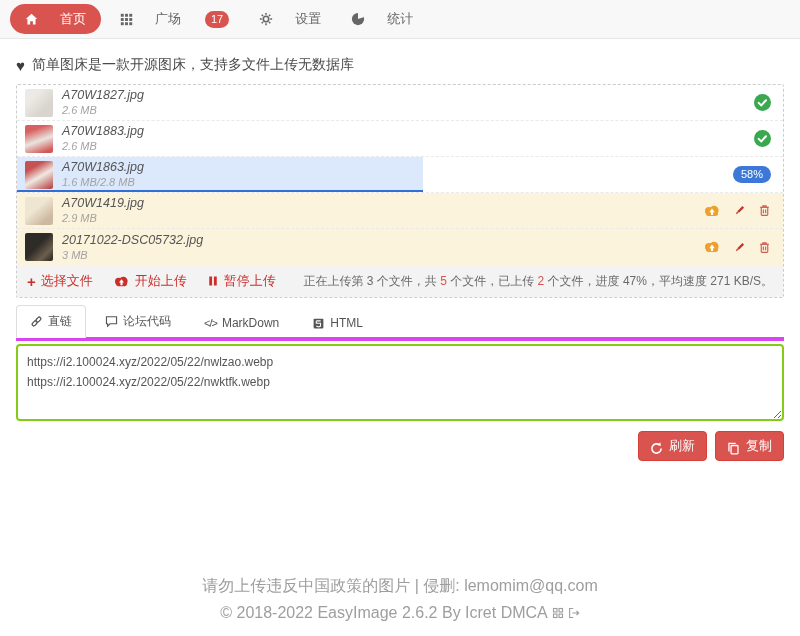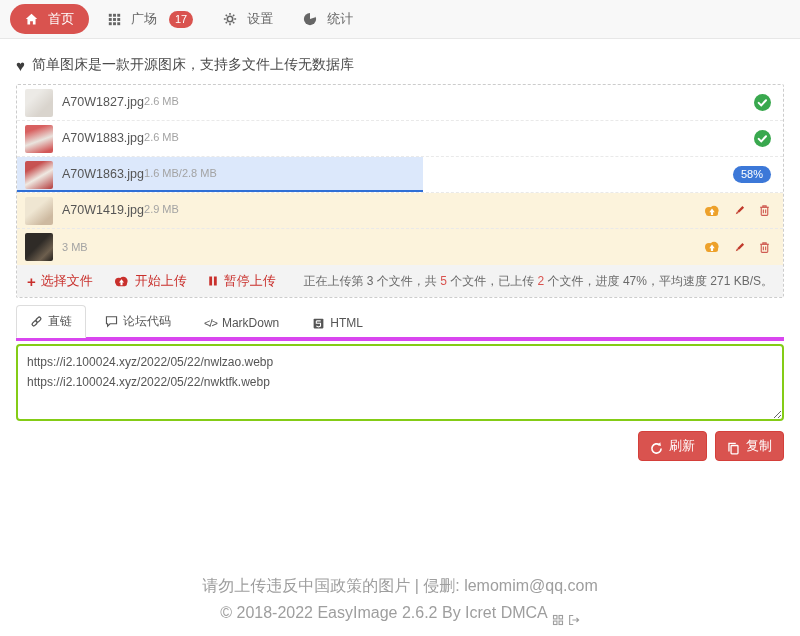--- a/index.html
+++ b/index.html
@@ -11,21 +11,21 @@
     display:flex; flex-direction:column;
     color:#444;
   }
   
   .navbar {
     flex:none; height:39px; background:#f8f8f8;
     border-bottom:1px solid #e7e7e7;
     display:flex; align-items:center; padding:0 10px; gap:8px;
   }
   .nav-item {
-    display:flex; align-items:center; gap:10px;
+    display:flex; align-items:center; gap:22px;
     font-size:13px; color:#666; padding:5px 11px; cursor:pointer; white-space:nowrap;
   }
   .nav-item.active { background:#d9534f; color:#fff; border-radius:50px; padding:6px 15px; }
   .nav-badge {
     background:#d9534f; color:#fff; font-size:11px; line-height:1;
     border-radius:9px; padding:3px 6px; margin-left:2px;
   }
   .icon { display:inline-flex; align-items:center; justify-content:center; flex:none; }
 
   
@@ -45,21 +45,21 @@
     position:absolute; left:0; top:0; bottom:0; width:53%;
     background:#dce8fb; border-bottom:2px solid #2f6fd6;
   }
   .file-row > * { position:relative; z-index:1; }
   .thumb { width:28px; height:28px; border-radius:2px; margin-right:9px; flex:none; }
   .thumb-1 { background:linear-gradient(135deg,#eceae6 30%,#d9d4cd 70%); }
   .thumb-2 { background:linear-gradient(160deg,#d86060 20%,#e9e4de 55%,#d25757 90%); }
   .thumb-3 { background:linear-gradient(150deg,#c75252 25%,#efe9e2 55%,#b94c4c 95%); }
   .thumb-4 { background:linear-gradient(140deg,#efe6d2 40%,#cdb9a0 80%); }
   .thumb-5 { background:linear-gradient(135deg,#2f2b27 45%,#6d5f4e 75%,#23201d 100%); }
-  .file-meta { display:flex; flex-direction:row; justify-content:center; line-height:1.3; }
+  .file-meta { display:flex; flex-direction:column; justify-content:center; line-height:1.3;font-style:italic; }
   .file-name { font-size:12.5px; color:#555; }
   .file-size { font-size:11px; color:#a3a3a3; }
   .row-right { margin-left:auto; display:flex; align-items:center; gap:12px; }
   .pct-badge {
     background:#3c78d8; color:#fff; font-size:11px; line-height:1;
     padding:3px 8px; border-radius:10px;
   }
 
   .toolbar {
     display:flex; align-items:center;
@@ -97,21 +97,21 @@
     background:#d9534f; border:1px solid #d43f3a; color:#fff;
     font-size:13px; padding:5px 11px; border-radius:4px; cursor:pointer;
     font-family:inherit;
   }
 
   
   .footer {
     margin-top:auto; flex:none; text-align:center;
     font-size:16px; color:#9e9e9e; line-height:1.65; padding-bottom:10px;
   }
-  .footer-line2 { display:inline-flex; align-items:flex-end; gap:4px; }
+  .footer-line2 { display:inline-flex; align-items:center; gap:4px; }
 </style>
 </head>
 <body>
 
 <div class="navbar">
   <div class="nav-item active">
     <span class="icon">
       <svg width="13" height="13" viewBox="0 0 16 16">
           <path fill="#fff" d="M8 1l7 6.3h-2V14H9.7v-4H6.3v4H3V7.3H1z"></path>
         </svg>
@@ -241,20 +241,21 @@
               <rect x="4" y="4" width="8" height="10" rx="1"></rect>
               <path d="M6.6 6.8v4.6M9.4 6.8v4.6"></path>
             </svg>
         </span>
       </div>
     </div>
 
     <div class="file-row queued" style="border-bottom:none;">
       <div class="thumb thumb-5"></div>
       <div class="file-meta">
+        <span class="file-name">20171022-DSC05732.jpg</span>
         <span class="file-size">3 MB</span>
       </div>
       <div class="row-right">
         <span class="icon">
           <svg width="18" height="14" viewBox="0 0 18 14">
               <g fill="#eda12b">
                 <circle cx="6" cy="7" r="4"></circle>
                 <circle cx="11" cy="6.4" r="4.6"></circle>
                 <rect x="3" y="7" width="12" height="5" rx="2.5"></rect>
               </g>

